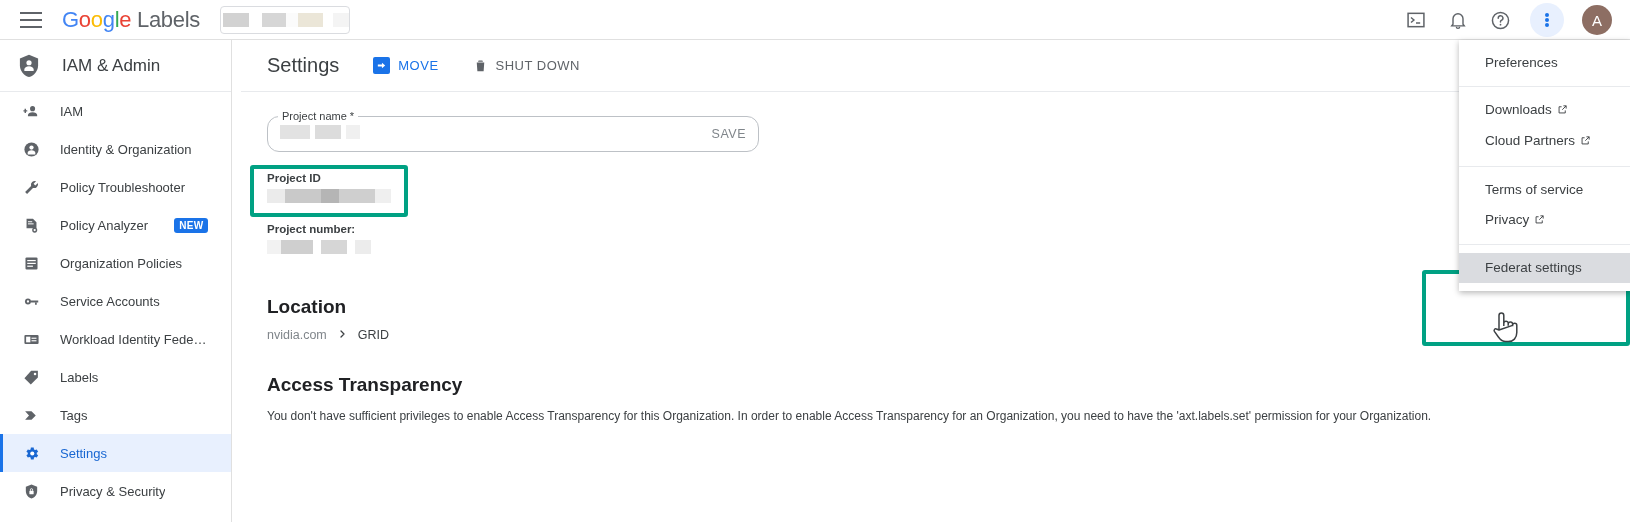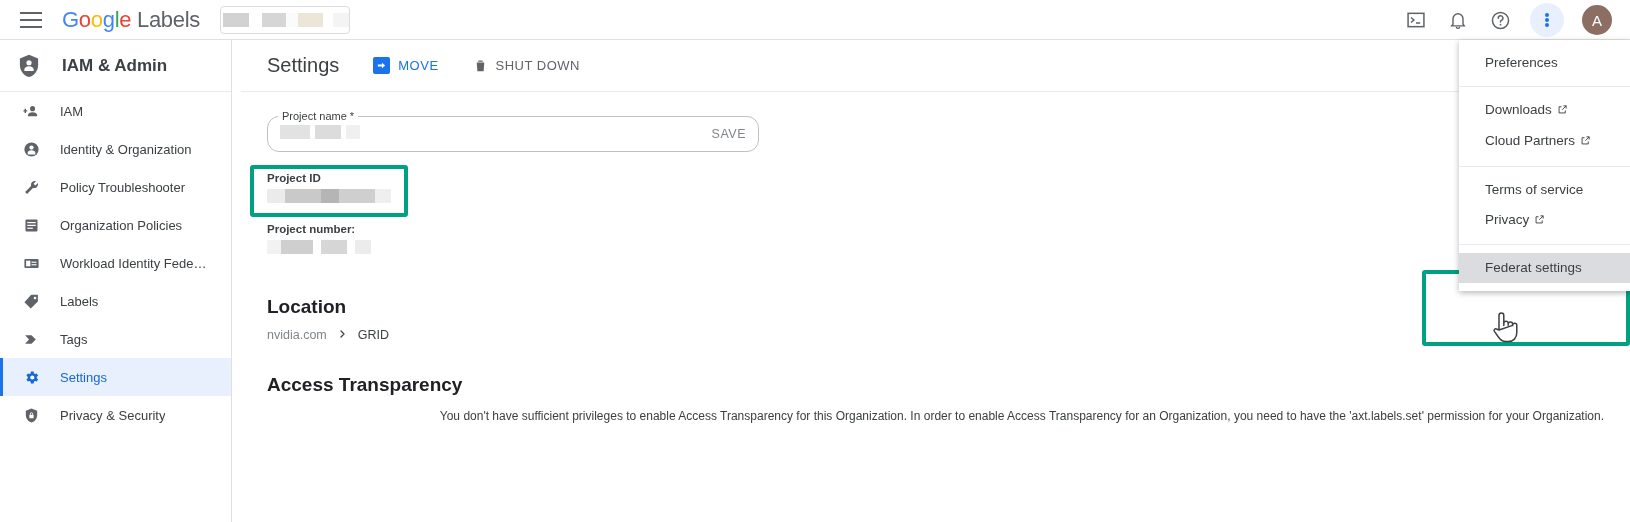--- a/index.html
+++ b/index.html
@@ -76,21 +76,20 @@
   }
 
   
   .sidebar {
     position:absolute; left:0; top:40px; width: 232px; height: 482px;
     background:#fff; border-right:1px solid #e0e0e0; overflow:hidden;
   }
   .sidebar-header {
     display:flex; align-items:center; height:52px; padding-left: 16px; gap: 20px;
     border-bottom:1px solid #e8eaed;
-    font-weight:bold;
   }
   .sidebar-title { font-size:17px; color:#3c4043; }
   .nav-item {
     display:flex; align-items:center; height:38px; padding-left:22px; gap:20px;
     font-size:13px; color:#3c4043; cursor:pointer; position:relative;
   }
   .nav-item .nav-ico { width:18px; height:18px; display:flex; align-items:center; justify-content:center; color:#5f6368; flex:0 0 18px; }
   .nav-item.active { background:#e8f0fe; color:#1967d2; }
   .nav-item.active .nav-ico { color:#1967d2; }
   .nav-item.active::before {
@@ -134,21 +133,21 @@
   .info-label { font-size:11.5px; color:#3c4043; font-weight:bold; }
   .info-value { margin-top:5px; }
 
   .hl-box { position:absolute; border:4px solid #00a183; border-radius:3px; pointer-events:none; }
 
   .sec-title { font-size:19px; color:#202124; font-weight:bold; }
   .crumb { display:flex; align-items:flex-end; gap:11px; margin-top:10px; font-size:12.5px; }
   .crumb-org { color:#80868b; cursor:pointer; }
   .crumb-sep { color:#3c4043; font-weight:bold; font-size:11px; }
   .crumb-cur { color:#3c4043; }
-  .body-text { font-size:12px; color:#3c4043; margin-top:11px; line-height:1.5;text-align:right; }
+  .body-text { font-size:12px; color:#3c4043; margin-top:11px; line-height:1.5; }
 
   
   .menu {
     position:absolute; left:1459px; top:40px; width: 171px;
     background:#fff; box-shadow: 0 2px 6px rgba(0,0,0,.28); z-index: 40;
     padding: 0;
   }
   .menu-group { padding: 8px 0; border-bottom: 1px solid #e8eaed; }
   .menu-group:last-child { border-bottom:none; }
   .menu-item {
@@ -254,27 +253,51 @@
         <span class="nav-ico">
           <svg width="17" height="17" viewBox="0 0 24 24" fill="currentColor">
             <path d="M21 5.5l-3.6 3.6-2.5-2.5L18.5 3a5.6 5.6 0 0 0-7.1 6.9L3 18.3 5.7 21l8.4-8.4A5.6 5.6 0 0 0 21 5.5z"></path>
           </svg>
         </span>
         <span class="nav-label">Policy Troubleshooter</span>
       </div>
       <div class="nav-item">
         <span class="nav-ico">
           <svg width="17" height="17" viewBox="0 0 24 24" fill="currentColor">
+            <path d="M5 2.5h9l5 5v8.5h-14z"></path>
+            <rect x="7" y="6" width="6" height="1.4" fill="#fff"></rect>
+            <rect x="7" y="9" width="8" height="1.4" fill="#fff"></rect>
+            <circle cx="16.5" cy="18.5" r="3.6"></circle>
+            <circle cx="16.5" cy="18.5" r="1.6" fill="#fff"></circle>
+          </svg>
+        </span>
+        <span class="nav-label">Policy Analyzer</span>
+        <span class="badge-new">NEW</span>
+      </div>
+      <div class="nav-item">
+        <span class="nav-ico">
+          <svg width="17" height="17" viewBox="0 0 24 24" fill="currentColor">
             <rect x="3.5" y="3.5" width="17" height="17" rx="1.6"></rect>
             <rect x="6" y="7" width="12" height="1.7" fill="#fff"></rect>
             <rect x="6" y="11" width="12" height="1.7" fill="#fff"></rect>
             <rect x="6" y="15" width="8" height="1.7" fill="#fff"></rect>
           </svg>
         </span>
         <span class="nav-label">Organization Policies</span>
+      </div>
+      <div class="nav-item">
+        <span class="nav-ico">
+          <svg width="17" height="17" viewBox="0 0 24 24" fill="currentColor">
+            <circle cx="7" cy="12" r="4.2"></circle>
+            <circle cx="7" cy="12" r="1.6" fill="#fff"></circle>
+            <rect x="10.5" y="10.6" width="11" height="2.8"></rect>
+            <rect x="17" y="13.2" width="2.4" height="3.4"></rect>
+          </svg>
+        </span>
+        <span class="nav-label">Service Accounts</span>
       </div>
       <div class="nav-item">
         <span class="nav-ico">
           <svg width="17" height="17" viewBox="0 0 24 24" fill="currentColor">
             <rect x="2" y="5.5" width="20" height="13" rx="1.6"></rect>
             <rect x="4.4" y="8" width="6" height="8" fill="#fff"></rect>
             <rect x="12" y="9.4" width="7" height="1.6" fill="#fff"></rect>
             <rect x="12" y="13" width="7" height="1.6" fill="#fff"></rect>
           </svg>
         </span>

